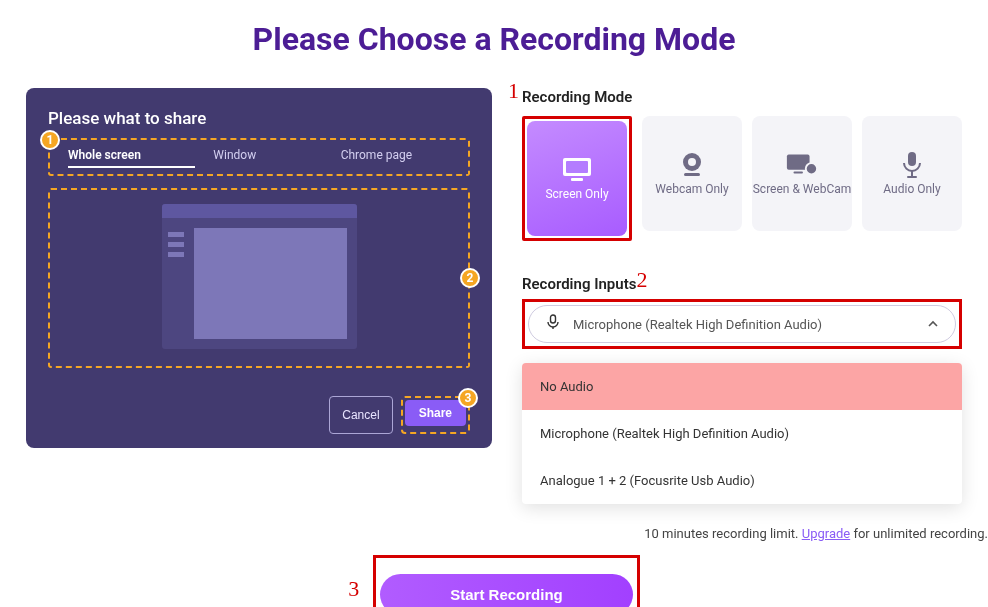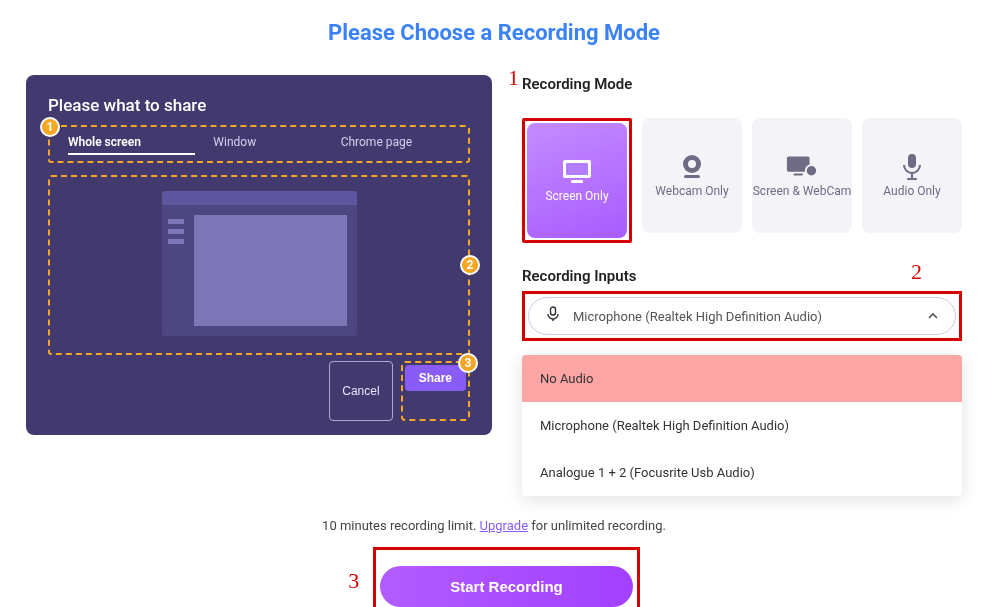--- a/index.html
+++ b/index.html
@@ -6,24 +6,24 @@
   body {
     font-family: -apple-system, BlinkMacSystemFont, "Segoe UI", Roboto, Arial, sans-serif;
     background: #fff;
     width: 988px;
     height: 607px;
     overflow: hidden;
     color: #222;
   }
   .page-title {
     text-align: center;
-    font-size: 22px;
+    font-size: 32px;
     font-weight: 700;
     padding: 20px 0 30px 0;
-    color: #3b82f6;
+    color: #4c1d95;
   }
   .main-row {
     display: flex;
     gap: 30px;
     padding: 0 26px;
   }
   .share-panel {
     width: 474px;
     height: 360px;
     background: #423a6f;
@@ -102,21 +102,21 @@
     right: 22px;
     bottom: 14px;
     display: flex;
     gap: 8px;
   }
   .btn-cancel {
     border: 1px solid #aca6d6;
     background: transparent;
     color: #e8e4ff;
     font-size: 12px;
-    padding: 22px 12px;
+    padding: 11px 12px;
     border-radius: 4px;
     cursor: pointer;
   }
   .share-wrap {
     position: relative;
     border: 2px dashed #f5a623;
     border-radius: 4px;
     padding: 2px;
   }
   .btn-share {
@@ -131,21 +131,21 @@
   }
   
   .right-col {
     flex: 1;
     position: relative;
   }
   .section-label {
     font-size: 15px;
     font-weight: 600;
     color: #222;
-    margin-bottom: 25px;
+    margin-bottom: 10px;
   }
   .modes-row {
     display: flex;
     gap: 10px;
   }
   .mode-highlight {
     border: 3px solid #d50000;
     padding: 2px;
     border-radius: 2px;
   }
@@ -164,22 +164,22 @@
   .mode-card.active {
     background: linear-gradient(160deg, #c48bff 0%, #a85cff 100%);
     color: #fff;
   }
   .mode-card.inactive {
     background: #f4f4f8;
     color: #6f6b85;
   }
   .mode-card svg { width: 34px; height: 28px; }
   .inputs-label {
-    margin-top: 16px;
-    display:flex; justify-content: space-between; align-items: flex-end;
+    margin-top: 26px;
+    display:flex; justify-content: flex-start; align-items: flex-end;
   }
   .red-num {
     color: #d50000;
     font-size: 22px;
     font-weight: 500;
     font-family: Georgia, serif;
   }
   .red-num-1 {
     position:absolute; top:-10px; left:-14px;
   }
@@ -211,21 +211,21 @@
   }
   .option-item {
     padding: 16px 18px;
     font-size: 13px;
     color: #333;
     cursor: pointer;
   }
   .option-item.hover { background: #fca5a5; }
   
   .footer {
-    text-align: center;
+    text-align: right;
     margin-top: 22px;
     font-size: 13px;
     color: #444;
   }
   .footer a { color: #8a5cf6; text-decoration: underline; cursor:pointer; }
   .start-row {
     display: flex;
     justify-content: center;
     align-items: center;
     gap: 10px;

